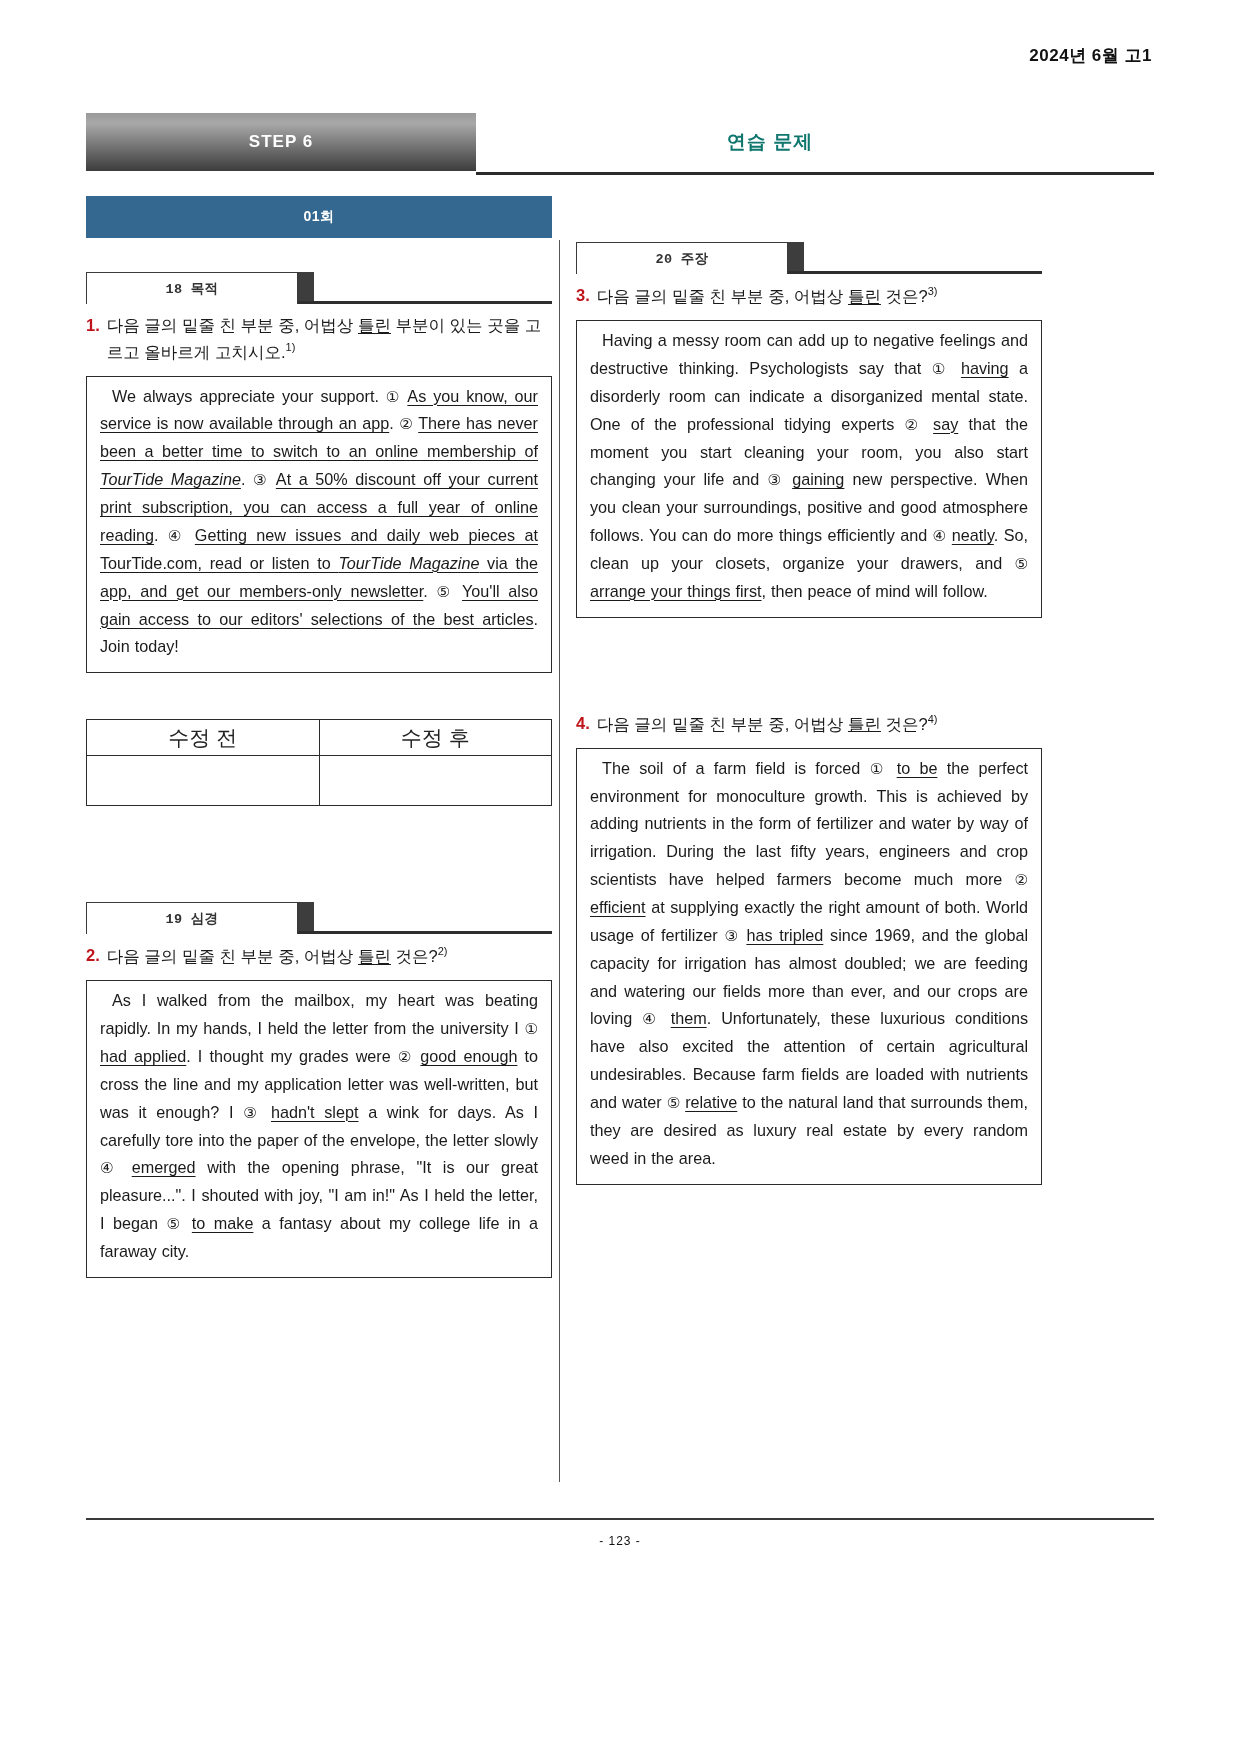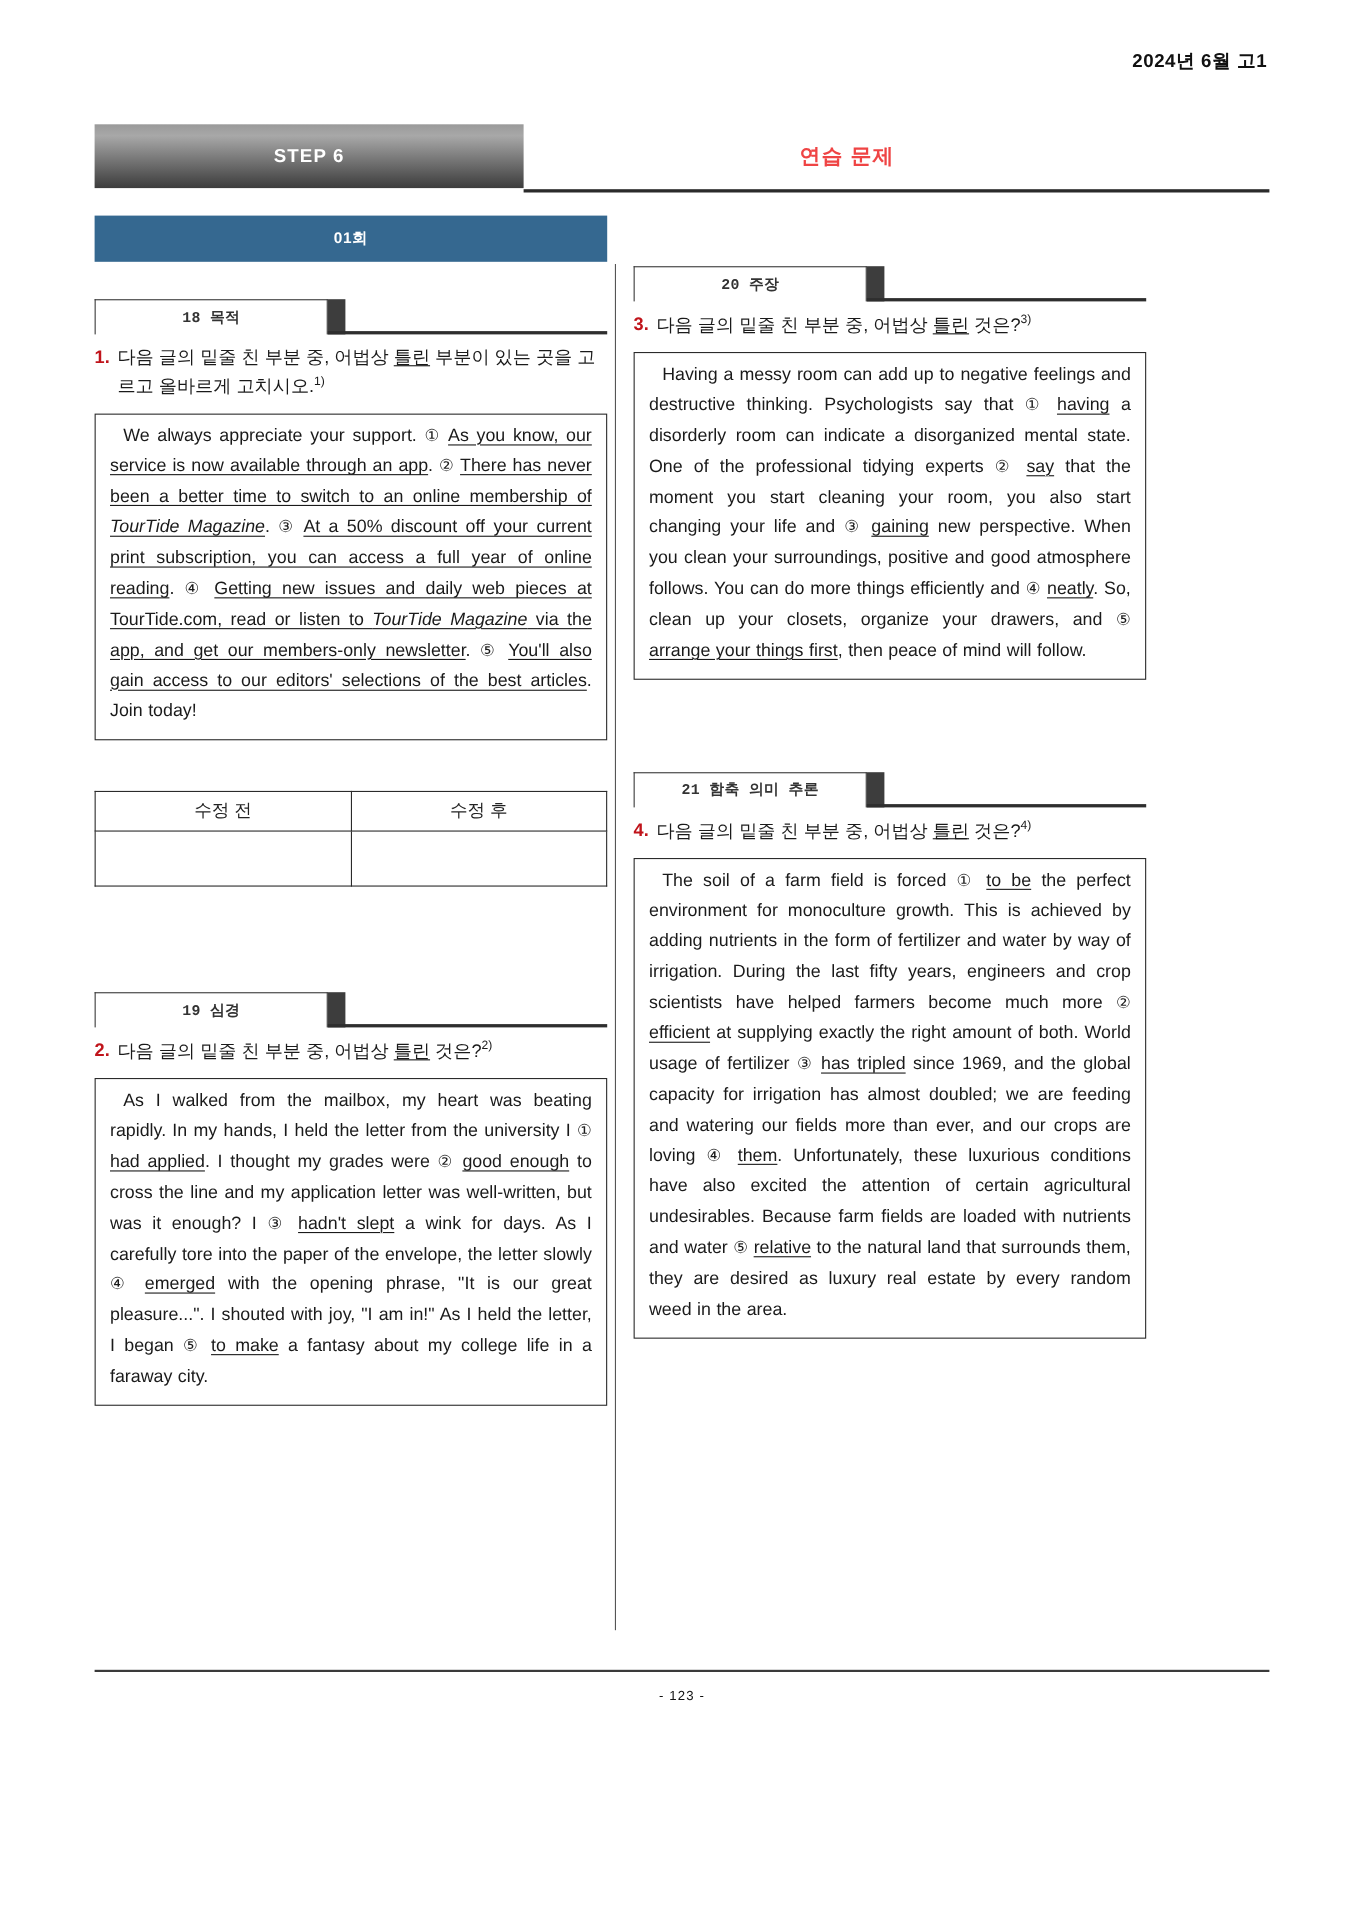--- a/index.html
+++ b/index.html
@@ -31,21 +31,21 @@
     display:flex; align-items:center; justify-content:center;
   }
   .step-tab-label {
     color:#ffffff; font-size:17px; font-weight:700; letter-spacing:1px;
   }
   .banner-title {
     position:absolute; left:0; right:0; top:0; height:58px;
     display:flex; align-items:center; justify-content:center;
     padding-left:300px;
   }
-  .banner-title span { font-size:19px; font-weight:700; color:#ef4444; letter-spacing:1px; }
+  .banner-title span { font-size:19px; font-weight:700; color:#0f766e; letter-spacing:1px; }
   .banner-rule {
     position:absolute; left:390px; right:0; bottom:0; height:3px; background:#2b2b2b;
   }
 
   
   .columns {
     position:absolute; top:196px; left:86px; width:1068px; height:1290px;
   }
   .col { position:absolute; top:0; width:466px; }
   .col-left { left:0; }
@@ -110,21 +110,21 @@
   .circ { font-size:15px; }
 
   
   .ans-table {
     width:100%; border-collapse:collapse; margin-top:46px;
     table-layout:fixed;
   }
   .ans-table th, .ans-table td {
     border:1px solid #2b2b2b; text-align:center;
   }
-  .ans-table th { height:36px; font-size:16px; font-weight:400; color:#222; }
+  .ans-table th { height:36px; font-size:21px; font-weight:400; color:#222; }
   .ans-table td { height:50px; }
 
   .gap-lg { height:80px; }
   .gap-xl { height:96px; }
 
   
   .footer-rule {
     position:absolute; left:86px; right:86px; top:1518px; height:2px; background:#3a3a3a;
   }
   .footer-num {
@@ -220,27 +220,20 @@
         <div class="q-line">
           <span class="q-num">3.</span>
           <span class="q-text"><span>다음 글의 밑줄 친 부분 중, 어법상 </span><u>틀린</u><span> 것은?</span><span class="sup">3)</span></span>
         </div>
         <div class="passage"><span class="indent"></span>Having a messy room can add up to negative feelings and destructive thinking. Psychologists say that <span class="circ">①</span> <u>having</u> a disorderly room can indicate a disorganized mental state. One of the professional tidying experts <span class="circ">②</span> <u>say</u> that the moment you start cleaning your room, you also start changing your life and <span class="circ">③</span> <u>gaining</u> new perspective. When you clean your surroundings, positive and good atmosphere follows. You can do more things efficiently and <span class="circ">④</span> <u>neatly</u>. So, clean up your closets, organize your drawers, and <span class="circ">⑤</span> <u>arrange your things first</u>, then peace of mind will follow.</div>
       </div>
 
       <div class="gap-lg"></div>
 
       <div class="sec">
-        <div class="sec-tab">
-          <div class="sec-tab-box">
-            <span>21 함축 의미 추론</span>
-          </div>
-          <div class="sec-tab-block"></div>
-          <div class="sec-tab-rule"></div>
-        </div>
         <div class="q-line">
           <span class="q-num">4.</span>
           <span class="q-text"><span>다음 글의 밑줄 친 부분 중, 어법상 </span><u>틀린</u><span> 것은?</span><span class="sup">4)</span></span>
         </div>
         <div class="passage"><span class="indent"></span>The soil of a farm field is forced <span class="circ">①</span> <u>to be</u> the perfect environment for monoculture growth. This is achieved by adding nutrients in the form of fertilizer and water by way of irrigation. During the last fifty years, engineers and crop scientists have helped farmers become much more <span class="circ">②</span> <u>efficient</u> at supplying exactly the right amount of both. World usage of fertilizer <span class="circ">③</span> <u>has tripled</u> since 1969, and the global capacity for irrigation has almost doubled; we are feeding and watering our fields more than ever, and our crops are loving <span class="circ">④</span> <u>them</u>. Unfortunately, these luxurious conditions have also excited the attention of certain agricultural undesirables. Because farm fields are loaded with nutrients and water <span class="circ">⑤</span> <u>relative</u> to the natural land that surrounds them, they are desired as luxury real estate by every random weed in the area.</div>
       </div>
 
     </div>
   </div>
 

